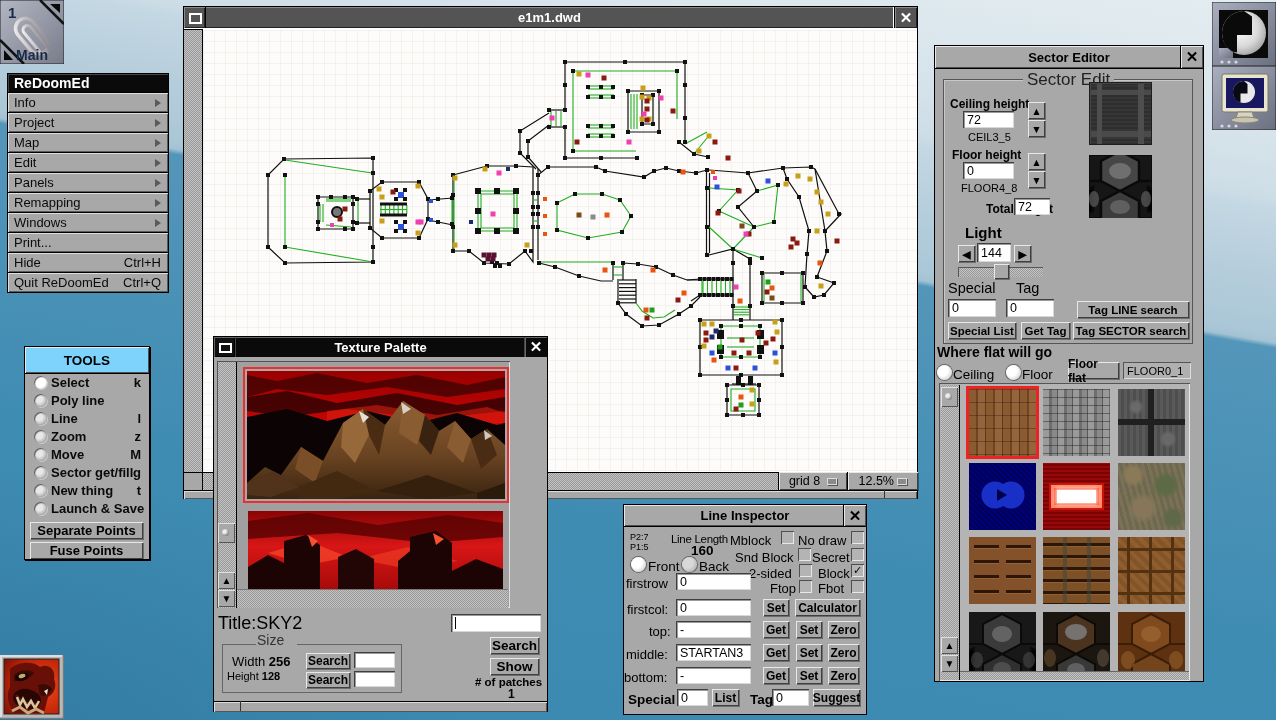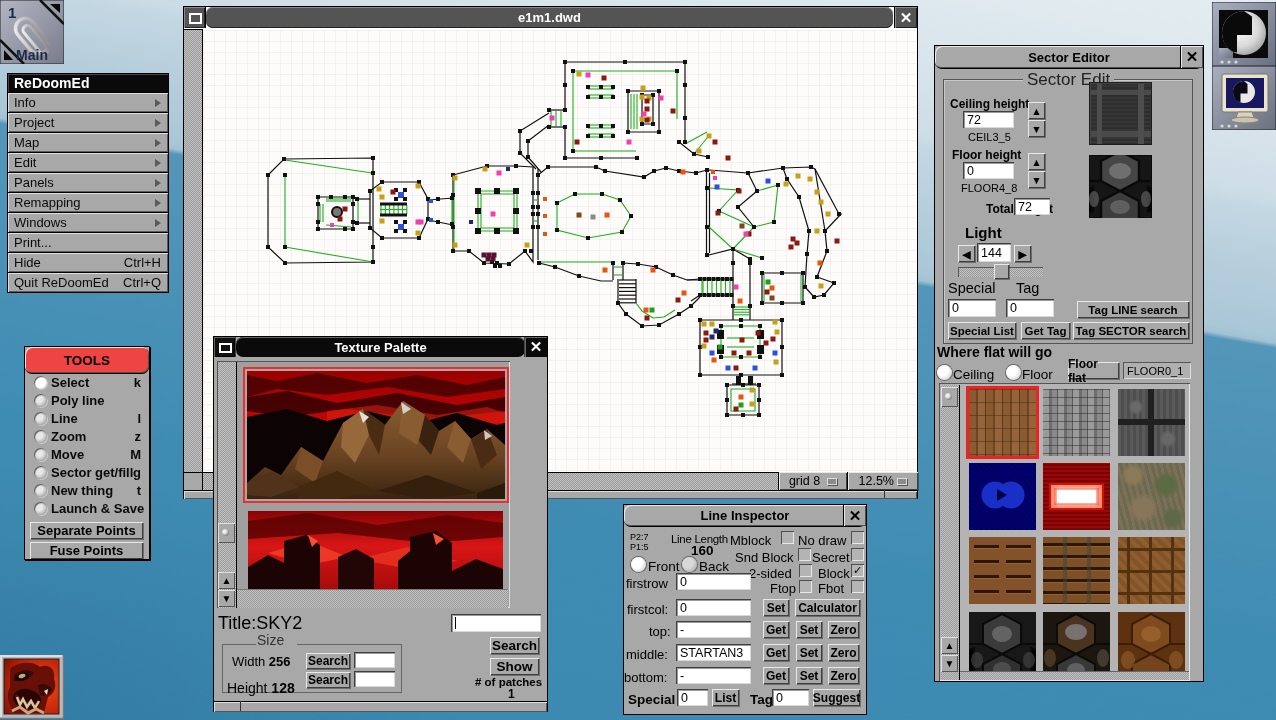--- a/index.html
+++ b/index.html
@@ -7,21 +7,21 @@
     font-family:"Liberation Sans", sans-serif;
     background:
       radial-gradient(ellipse 900px 500px at -5% 105%, rgba(10,40,70,0.18) 0%, rgba(10,40,70,0.0) 60%),
       linear-gradient(190deg,
         #e4edf1 0px, #d9e5ec 120px, #cdDde6 195px, #c4d8e3 207px,
         #b7cedc 265px, #aac7d7 330px, #a2c2d3 338px,
         #5496ba 343px, #4a91b6 480px, #3f8cb3 630px, #3a89b1 930px);
   }
   .win{position:absolute;background:#a8a8a8;}
   .tb{position:absolute;left:0;right:0;top:0;display:flex;align-items:center;justify-content:center;
-      font-weight:bold;font-size:13px;border-radius:7px;}
+      font-weight:bold;font-size:13px;}
   .dither{background:repeating-conic-gradient(#989898 0 25%, #c4c4c4 0 50%) 0 0/2px 2px;}
   .raised{box-shadow:inset 1px 1px 0 #e8e8e8, inset -1px -1px 0 #4f4f4f;}
   .btn{position:absolute;background:#a8a8a8;box-shadow:inset 1px 1px 0 #e8e8e8, inset -1px -1px 0 #3f3f3f, 1px 1px 0 rgba(0,0,0,0.35);
        display:flex;align-items:center;justify-content:center;font-weight:bold;color:#000;}
   .fld{position:absolute;background:#fff;box-shadow:inset 1px 1px 0 #3f3f3f, inset 2px 2px 0 #9a9a9a, inset -1px -1px 0 #d8d8d8;
        color:#000;display:flex;align-items:center;padding-left:4px;box-sizing:border-box;}
   .cb{position:absolute;width:13px;height:13px;background:#b4b4b4;
       box-shadow:inset 1px 1px 0 #4f4f4f, inset -1px -1px 0 #e8e8e8;}
   .radio{position:absolute;width:15px;height:15px;border-radius:50%;
       background:radial-gradient(circle at 38% 38%, #ffffff 0 40%, #dcdcdc 70%, #777 100%);
@@ -572,21 +572,21 @@
   <div class="mi">Edit<span class="tri-r"></span></div>
   <div class="mi">Panels<span class="tri-r"></span></div>
   <div class="mi">Remapping<span class="tri-r"></span></div>
   <div class="mi">Windows<span class="tri-r"></span></div>
   <div class="mi">Print...</div>
   <div class="mi">Hide<span class="sc">Ctrl+H</span></div>
   <div class="mi">Quit ReDoomEd<span class="sc">Ctrl+Q</span></div>
 </div>
 
 <div class="win" id="tools" style="left:24px;top:346px;width:124px;height:212px;border:1px solid #000;box-shadow:1px 1px 0 #000;">
-  <div class="tb raised" style="height:26px;font-size:13.5px;background:#ef4444;border-bottom:1px solid #000;">TOOLS</div>
+  <div class="tb raised" style="height:26px;font-size:13.5px;background:#7dd3fc;border-bottom:1px solid #000;">TOOLS</div>
   <div style="position:absolute;top:26px;left:0;right:0;">
     <div class="trow"><span class="rad on"></span>Select<span class="key">k</span></div>
     <div class="trow"><span class="rad"></span>Poly line</div>
     <div class="trow"><span class="rad"></span>Line<span class="key">l</span></div>
     <div class="trow"><span class="rad"></span>Zoom<span class="key">z</span></div>
     <div class="trow"><span class="rad"></span>Move<span class="key">M</span></div>
     <div class="trow"><span class="rad"></span>Sector get/fill<span class="key">g</span></div>
     <div class="trow"><span class="rad"></span>New thing<span class="key">t</span></div>
     <div class="trow"><span class="rad"></span>Launch &amp; Save</div>
   </div>
@@ -671,21 +671,21 @@
   <div class="lbl" style="left:4px;top:276px;font-size:18px;">Title:SKY2</div>
   <div class="fld" style="left:237px;top:277px;width:90px;height:18px;font-size:12px;">
       <span style="display:inline-block;width:1px;height:12px;background:#000;"></span>
     </div>
   <div style="position:absolute;left:8px;top:307px;width:178px;height:48px;border:1px solid #666;border-top:none;">
     <div style="position:absolute;left:0;top:0;width:33px;height:1px;background:#666;"></div>
     <div style="position:absolute;right:0;top:0;width:104px;height:1px;background:#666;"></div>
   </div>
   <div class="lbl" style="left:43px;top:295px;font-size:14px;color:#333;">Size</div>
   <div class="lbl" style="left:18px;top:317px;font-size:13px;">Width <b>256</b></div>
-  <div class="lbl" style="left:13px;top:333px;font-size:14px;margin-top:10px;">Height <b>128</b></div>
+  <div class="lbl" style="left:13px;top:333px;font-size:11px;">Height <b>128</b></div>
   <div class="btn" style="left:92px;top:316px;width:44px;height:16px;font-size:12px;">Search</div>
   <div class="btn" style="left:92px;top:335px;width:44px;height:16px;font-size:12px;">Search</div>
   <div class="fld" style="left:140px;top:315px;width:41px;height:16px;"></div>
   <div class="fld" style="left:140px;top:334px;width:41px;height:16px;"></div>
   <div class="btn" style="left:276px;top:300px;width:49px;height:17px;font-size:13.5px;">Search</div>
   <div class="btn" style="left:276px;top:321px;width:49px;height:17px;font-size:13.5px;">Show</div>
   <div class="lbl" style="left:261px;top:339px;font-size:11.5px;font-weight:bold;"># of patches</div>
   <div class="lbl" style="left:294px;top:350px;font-size:12px;font-weight:bold;">1</div>
   <div style="position:absolute;left:0px;top:364px;width:333px;height:10px;background:#a8a8a8;border-top:1px solid #000;box-shadow:inset 1px 1px 0 #ddd, inset -1px -1px 0 #555;"></div>
   <div style="position:absolute;left:26px;top:364px;width:1px;height:10px;background:#333;"></div>

